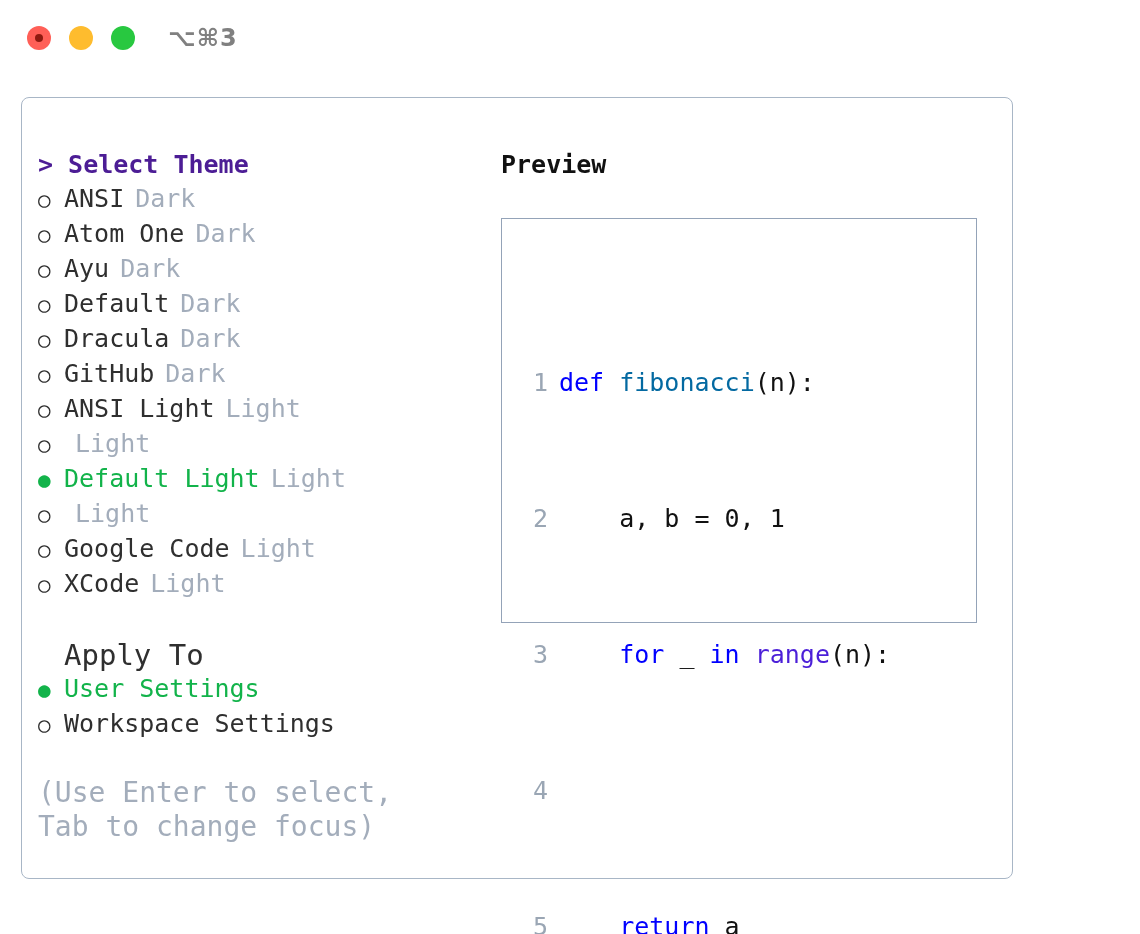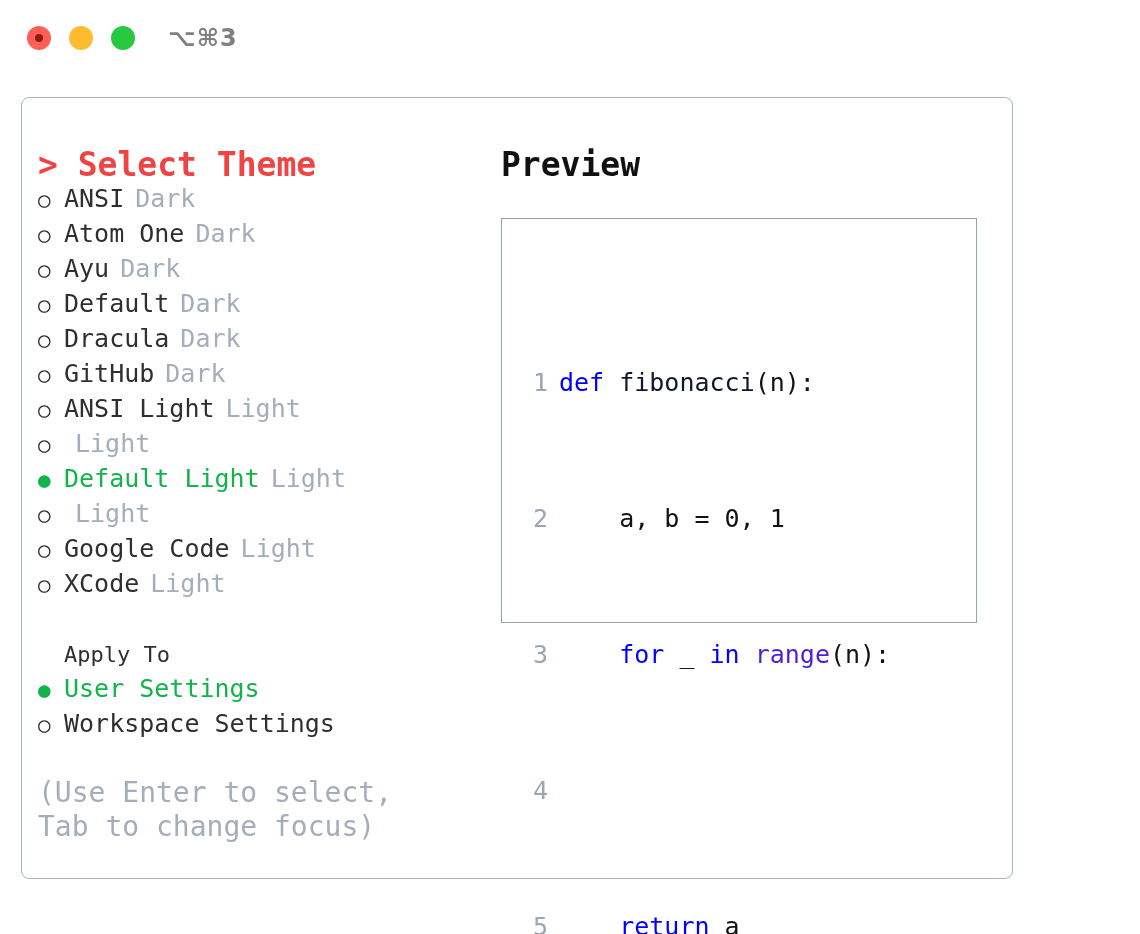--- a/index.html
+++ b/index.html
@@ -87,23 +87,23 @@
   }
 
   
   .left-col {
     position: absolute;
     left: 16px;
     top: 50px;
     width: 440px;
   }
   .section-title {
-    font-size: 33px;
+    font-size: 25px;
     font-weight: bold;
-    color: #ef4444;
+    color: #4c1d95;
     line-height: 34px;
     white-space: pre;
   }
   .list {
     margin: 0;
     padding: 0;
     list-style: none;
   }
   .row {
     display: flex;
@@ -122,21 +122,21 @@
   .row.selected .marker { color: #12b34a; }
   .row.selected .row-label { color: #12b34a; }
   .row-label { color: #2f2f2f; text-align: right; }
   .row-tag {
     color: #a3adbb;
     margin-left: 11px;
   }
 
   .apply-block { margin-top: 36px; }
   .apply-title {
-    font-size: 22px;
+    font-size: 29px;
     color: #2f2f2f;
     line-height: 34px;
     padding-left: 26px;
     white-space: pre;
   }
 
   .hint {
     margin-top: 34px;
     font-size: 28px;
     line-height: 34px;
@@ -145,21 +145,21 @@
   }
 
   
   .right-col {
     position: absolute;
     left: 479px;
     top: 50px;
     width: 490px;
   }
   .preview-title {
-    font-size: 33px;
+    font-size: 25px;
     font-weight: bold;
     color: #111111;
     line-height: 34px;
     white-space: pre;
   }
   .preview-box {
     margin-top: 36px;
     width: 476px;
     height: 405px;
     border: 1px solid #94a3b8;
@@ -177,21 +177,21 @@
   }
   .code-line { display: flex; white-space: pre; }
   .lnum {
     width: 32px;
     flex: 0 0 32px;
     text-align: right;
     color: #9aa6b4;
     margin-right: 11px;
   }
   .tok-kw   { color: #0000ff; }
-  .tok-fn   { color: #0f172a; text-align: center; }
+  .tok-fn   { color: #0369a1; text-align: center; }
   .tok-bi   { color: #4b1fd8; }
   .tok-pl   { color: #111111; }
 </style>
 </head>
 <body>
 
 <div class="window">
 
   <div class="titlebar">
     <div class="traffic">

